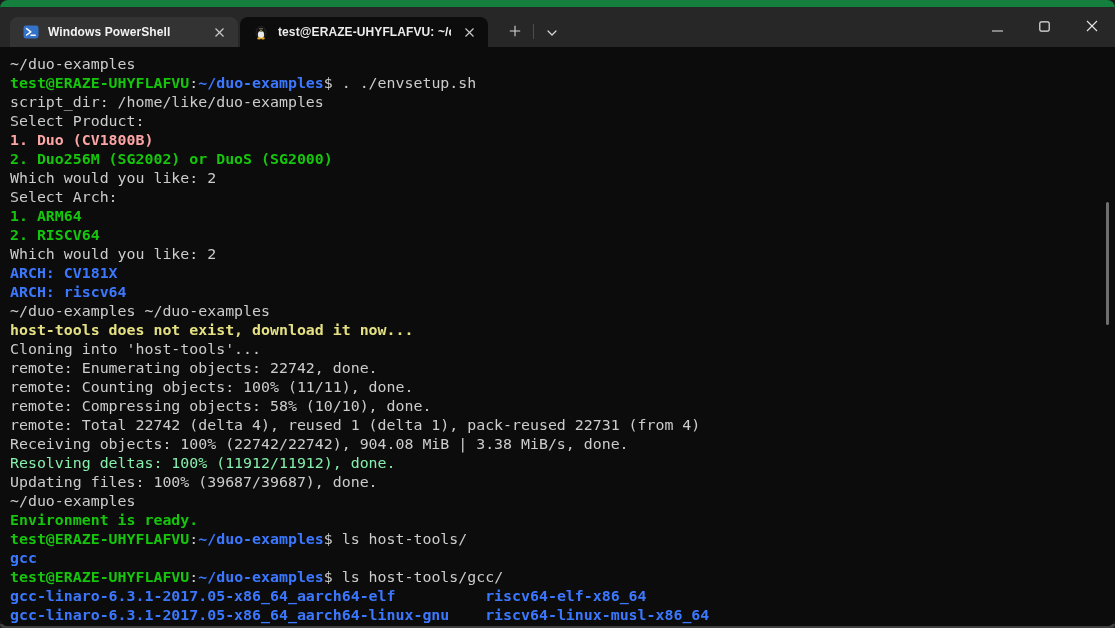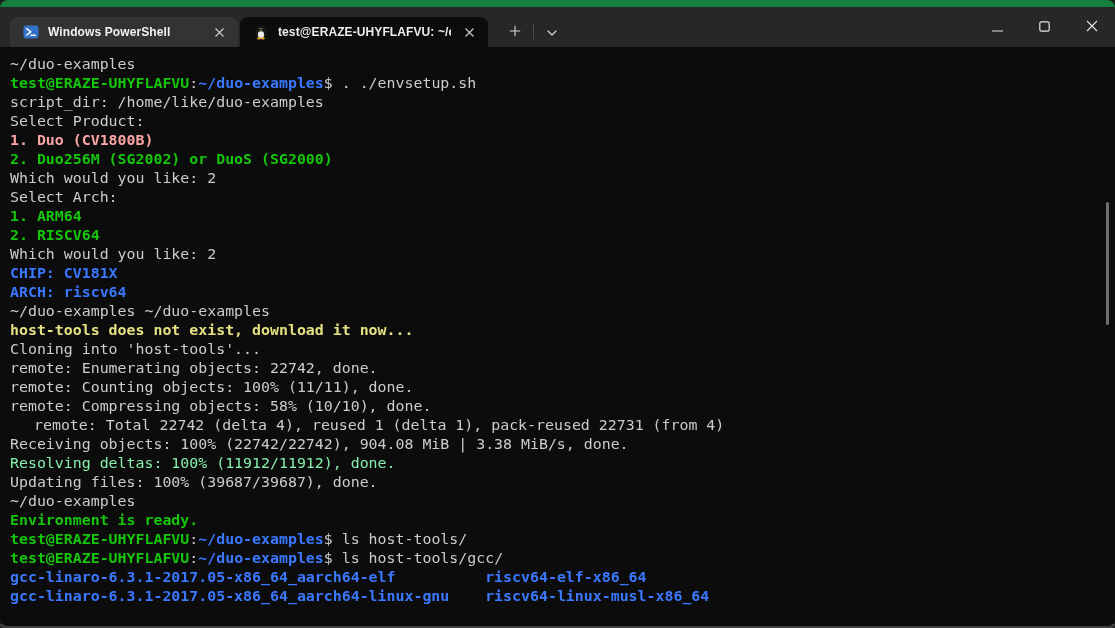--- a/index.html
+++ b/index.html
@@ -145,35 +145,36 @@
         <div class="term-line"><span style="color: rgb(22, 198, 12); font-weight: bold;">test@ERAZE-UHYFLAFVU</span><span style="color: rgb(204, 204, 204);">:</span><span style="color: rgb(59, 120, 255); font-weight: bold;">~/duo-examples</span><span style="color: rgb(204, 204, 204);">$ . ./envsetup.sh</span></div>
         <div class="term-line"><span style="color: rgb(204, 204, 204);">script_dir: /home/like/duo-examples</span></div>
         <div class="term-line"><span style="color: rgb(204, 204, 204);">Select Product:</span></div>
         <div class="term-line"><span style="color: #fca5a5; font-weight: bold;">1. Duo (CV1800B)</span></div>
         <div class="term-line"><span style="color: rgb(22, 198, 12); font-weight: bold;">2. Duo256M (SG2002) or DuoS (SG2000)</span></div>
         <div class="term-line"><span style="color: rgb(204, 204, 204);">Which would you like: 2</span></div>
         <div class="term-line"><span style="color: rgb(204, 204, 204);">Select Arch:</span></div>
         <div class="term-line"><span style="color: rgb(22, 198, 12); font-weight: bold; margin-top: 36px;">1. ARM64</span></div>
         <div class="term-line"><span style="color: rgb(22, 198, 12); font-weight: bold;">2. RISCV64</span></div>
         <div class="term-line"><span style="color: rgb(204, 204, 204);">Which would you like: 2</span></div>
-        <div class="term-line"><span style="color: rgb(59, 120, 255); font-weight: bold;">CHIP: CV181X</span></div>
+        <div class="term-line"><span style="color: rgb(59, 120, 255); font-weight: bold;">ARCH: CV181X</span></div>
         <div class="term-line"><span style="color: rgb(59, 120, 255); font-weight: bold;">ARCH: riscv64</span></div>
         <div class="term-line"><span style="color: rgb(204, 204, 204);">~/duo-examples ~/duo-examples</span></div>
         <div class="term-line"><span style="color: rgb(229, 225, 130); font-weight: bold;">host-tools does not exist, download it now...</span></div>
         <div class="term-line"><span style="color: rgb(204, 204, 204);">Cloning into 'host-tools'...</span></div>
         <div class="term-line"><span style="color: rgb(204, 204, 204);">remote: Enumerating objects: 22742, done.</span></div>
         <div class="term-line"><span style="color: rgb(204, 204, 204);">remote: Counting objects: 100% (11/11), done.</span></div>
         <div class="term-line"><span style="color: rgb(204, 204, 204);">remote: Compressing objects: 58% (10/10), done.</span></div>
-        <div class="term-line"><span style="color: rgb(204, 204, 204); margin-left: 24px;">remote: Total 22742 (delta 4), reused 1 (delta 1), pack-reused 22731 (from 4)</span></div>
+        <div class="term-line"><span style="color: rgb(204, 204, 204);">remote: Total 22742 (delta 4), reused 1 (delta 1), pack-reused 22731 (from 4)</span></div>
         <div class="term-line"><span style="color: rgb(204, 204, 204);">Receiving objects: 100% (22742/22742), 904.08 MiB | 3.38 MiB/s, done.</span></div>
         <div class="term-line"><span style="color: #86efac;">Resolving deltas: 100% (11912/11912), done.</span></div>
         <div class="term-line"><span style="color: rgb(204, 204, 204);">Updating files: 100% (39687/39687), done.</span></div>
         <div class="term-line"><span style="color: rgb(204, 204, 204);">~/duo-examples</span></div>
         <div class="term-line"><span style="color: rgb(22, 198, 12); font-weight: bold;">Environment is ready.</span></div>
         <div class="term-line"><span style="color: rgb(22, 198, 12); font-weight: bold;">test@ERAZE-UHYFLAFVU</span><span style="color: rgb(204, 204, 204);">:</span><span style="color: rgb(59, 120, 255); font-weight: bold;">~/duo-examples</span><span style="color: rgb(204, 204, 204);">$ ls host-tools/</span></div>
+        <div class="term-line"><span style="color: rgb(59, 120, 255); font-weight: bold;">gcc</span></div>
         <div class="term-line"><span style="color: rgb(22, 198, 12); font-weight: bold;">test@ERAZE-UHYFLAFVU</span><span style="color: rgb(204, 204, 204);">:</span><span style="color: rgb(59, 120, 255); font-weight: bold;">~/duo-examples</span><span style="color: rgb(204, 204, 204);">$ ls host-tools/gcc/</span></div>
         <div class="term-line"><span style="color: rgb(59, 120, 255); font-weight: bold;">gcc-linaro-6.3.1-2017.05-x86_64_aarch64-elf</span><span style="color: rgb(204, 204, 204);">          </span><span style="color: rgb(59, 120, 255); font-weight: bold;">riscv64-elf-x86_64</span></div>
         <div class="term-line"><span style="color: rgb(59, 120, 255); font-weight: bold;">gcc-linaro-6.3.1-2017.05-x86_64_aarch64-linux-gnu</span><span style="color: rgb(204, 204, 204);">    </span><span style="color: rgb(59, 120, 255); font-weight: bold;">riscv64-linux-musl-x86_64</span></div>
       </div>
     <div class="scrollbar-thumb"></div>
   </div>
 
 </div>
 
 </body></html>

